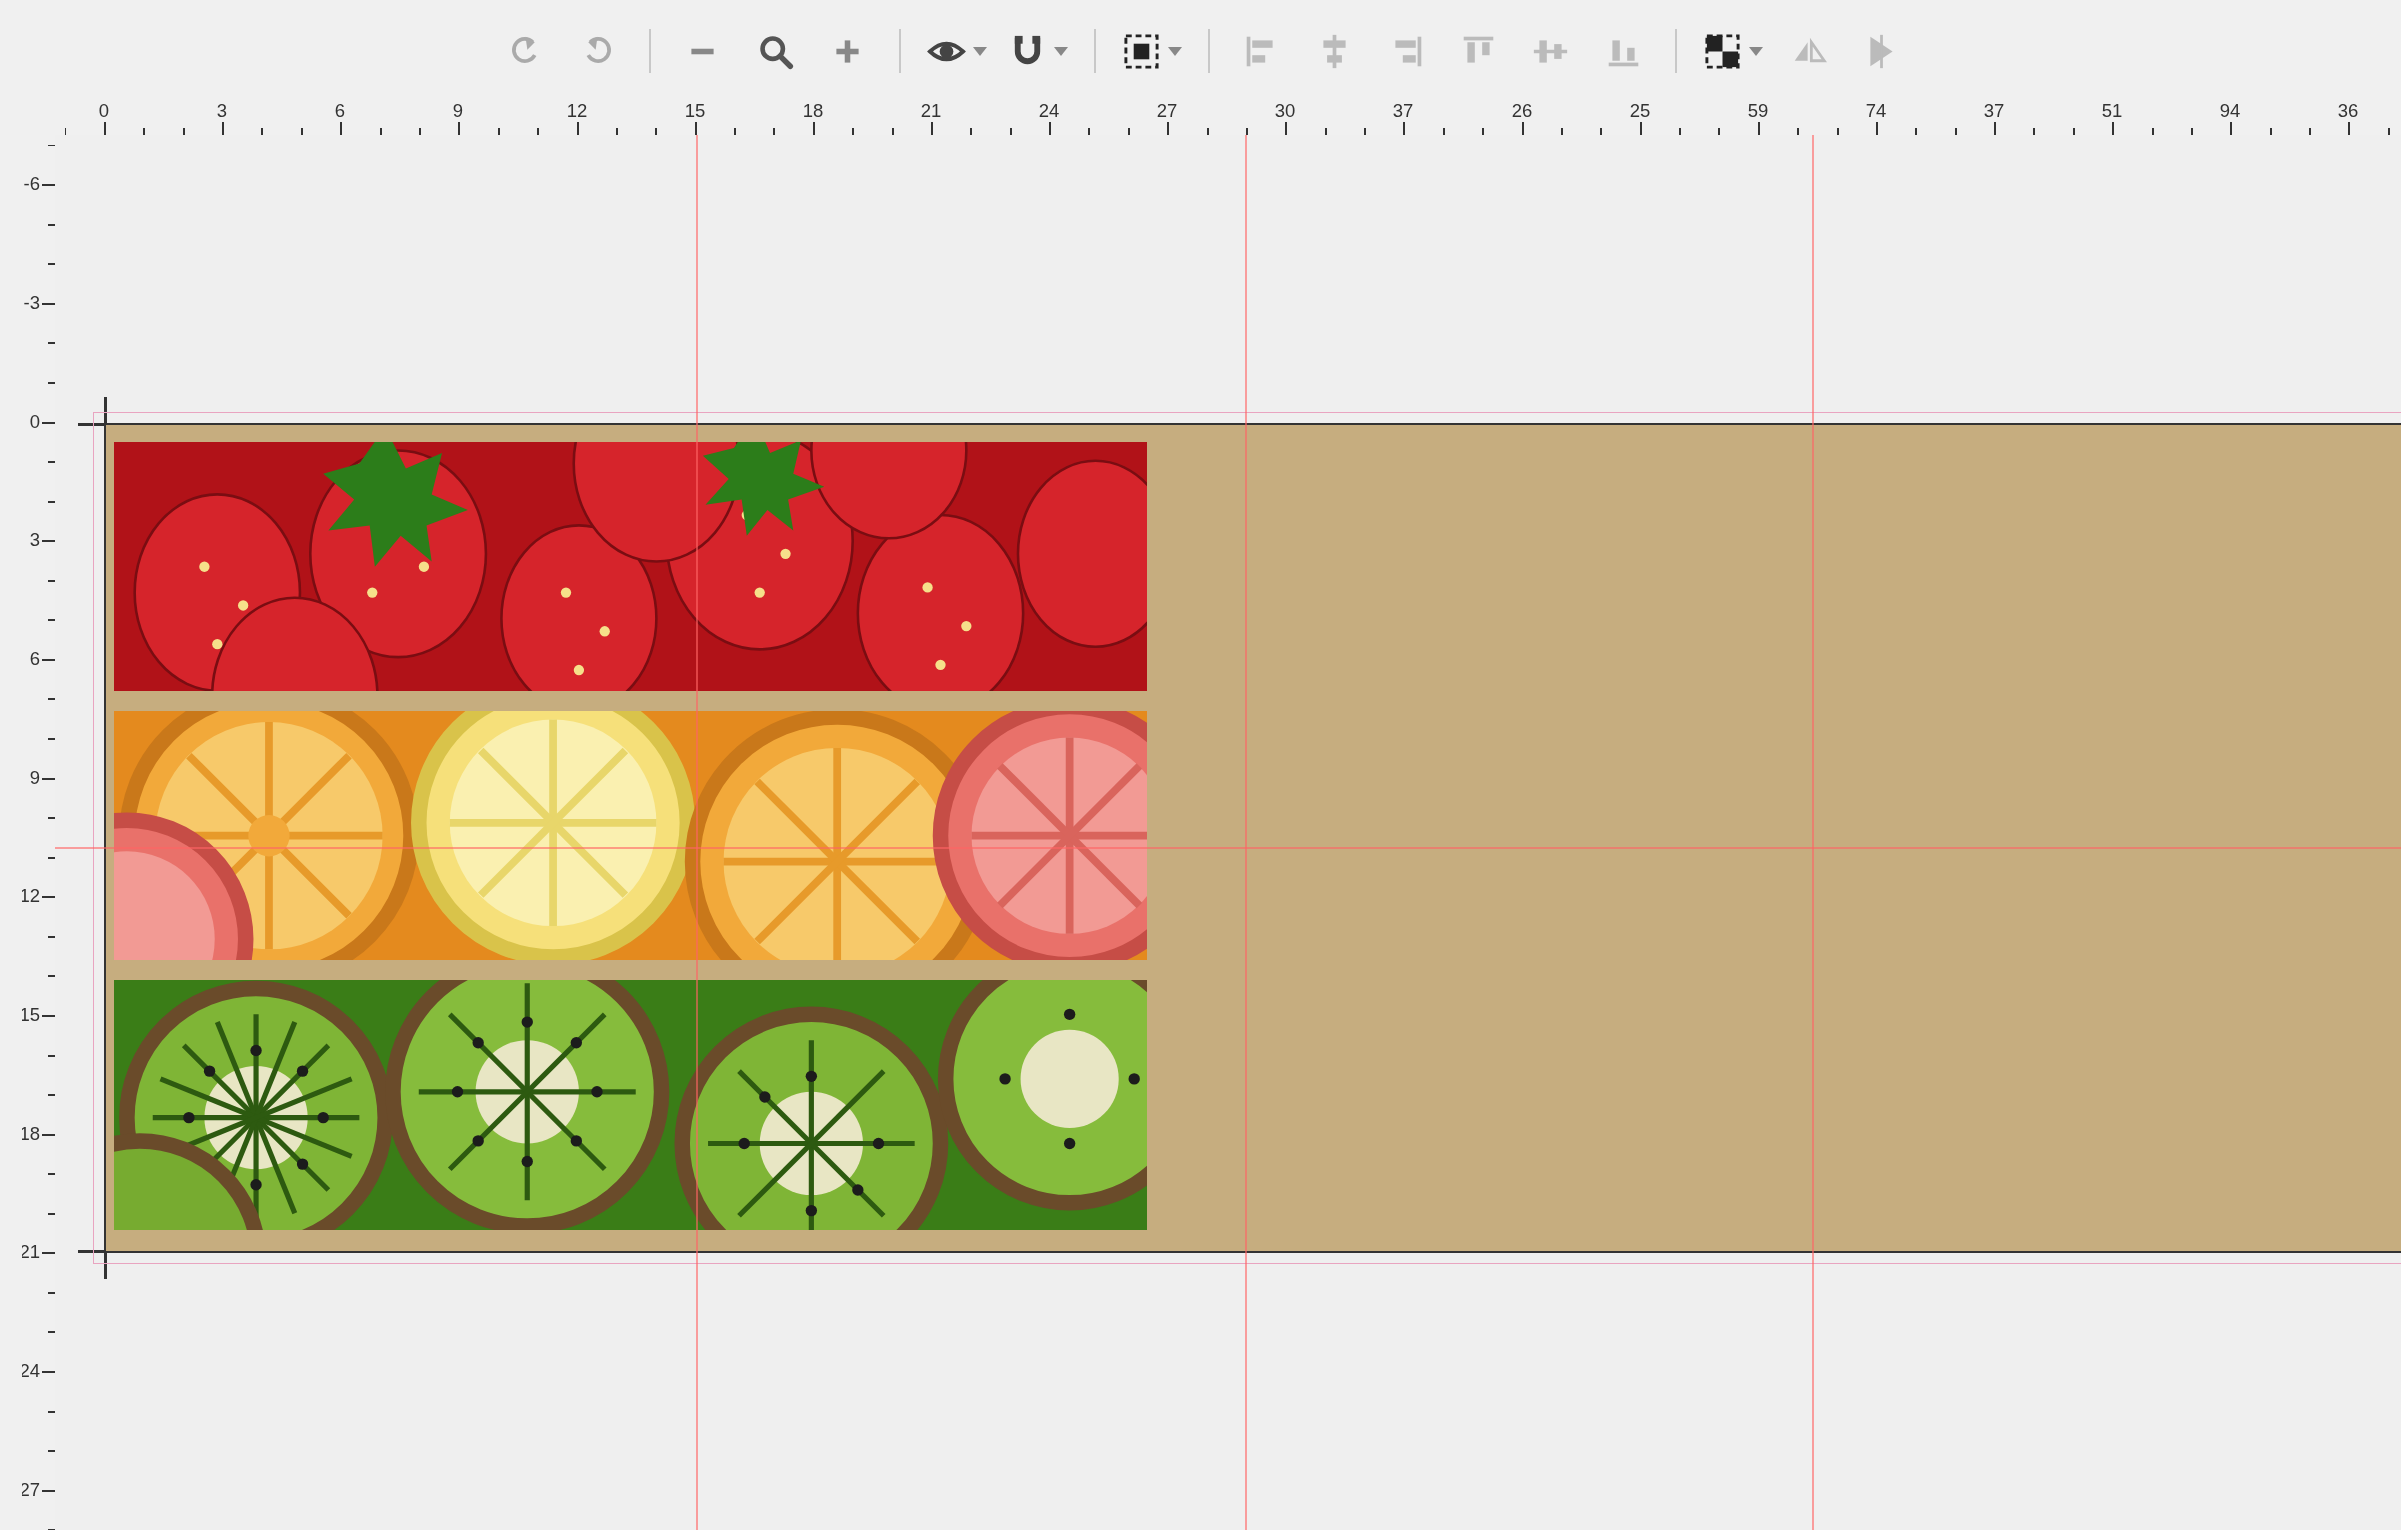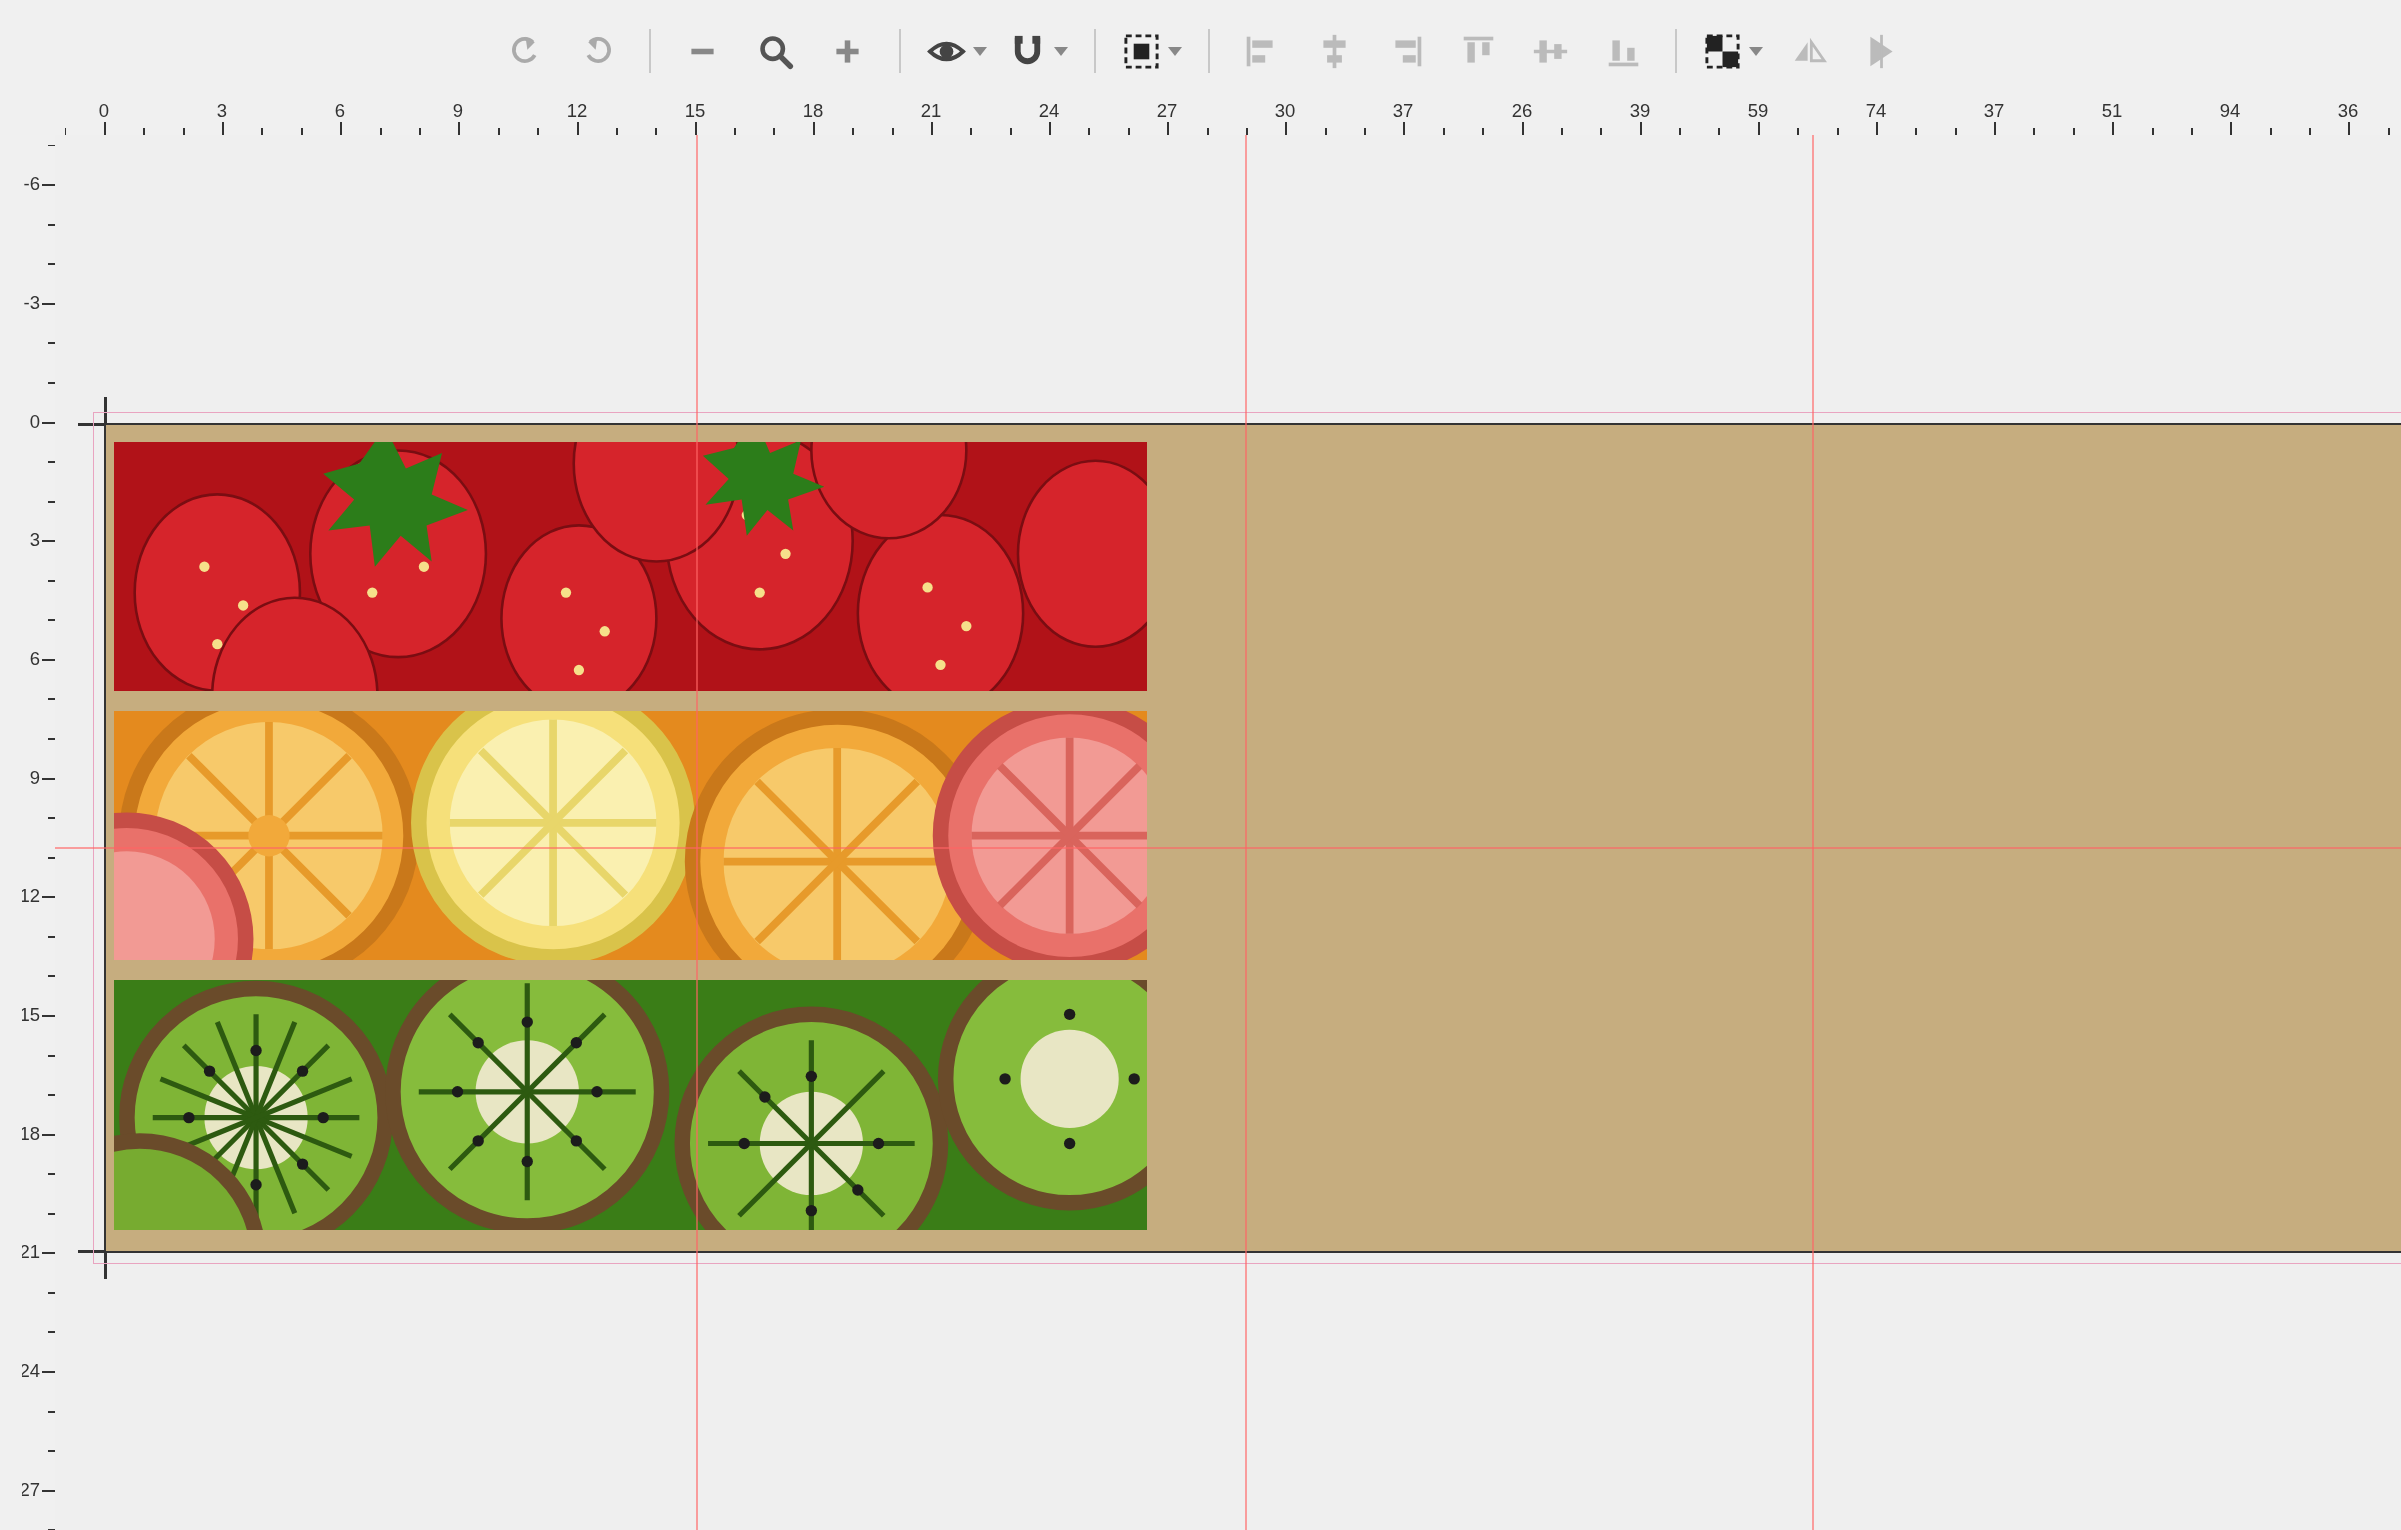--- a/index.html
+++ b/index.html
@@ -339,21 +339,21 @@
     <div class="minor" style="left: 1309px;"></div>
     <div class="major" style="left: 1348px;"></div>
     <div class="lbl" style="left: 1348px;">37</div>
     <div class="minor" style="left: 1388px;"></div>
     <div class="minor" style="left: 1427px;"></div>
     <div class="major" style="left: 1467px;"></div>
     <div class="lbl" style="left: 1467px;">26</div>
     <div class="minor" style="left: 1506px;"></div>
     <div class="minor" style="left: 1545px;"></div>
     <div class="major" style="left: 1585px;"></div>
-    <div class="lbl" style="left: 1585px;">39</div>
+    <div class="lbl" style="left: 1585px;">25</div>
     <div class="minor" style="left: 1624px;"></div>
     <div class="minor" style="left: 1663px;"></div>
     <div class="major" style="left: 1703px;"></div>
     <div class="lbl" style="left: 1703px;">59</div>
     <div class="minor" style="left: 1742px;"></div>
     <div class="minor" style="left: 1782px;"></div>
     <div class="major" style="left: 1821px;"></div>
     <div class="lbl" style="left: 1821px;">74</div>
     <div class="minor" style="left: 1860px;"></div>
     <div class="minor" style="left: 1900px;"></div>

